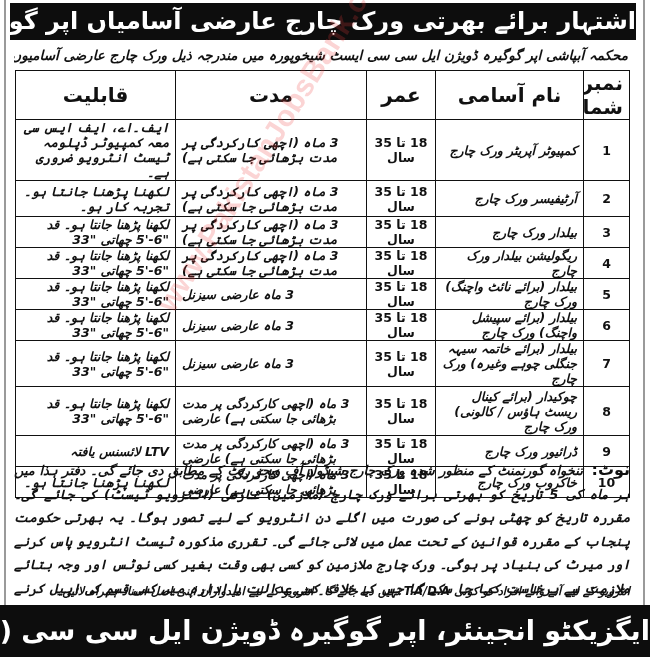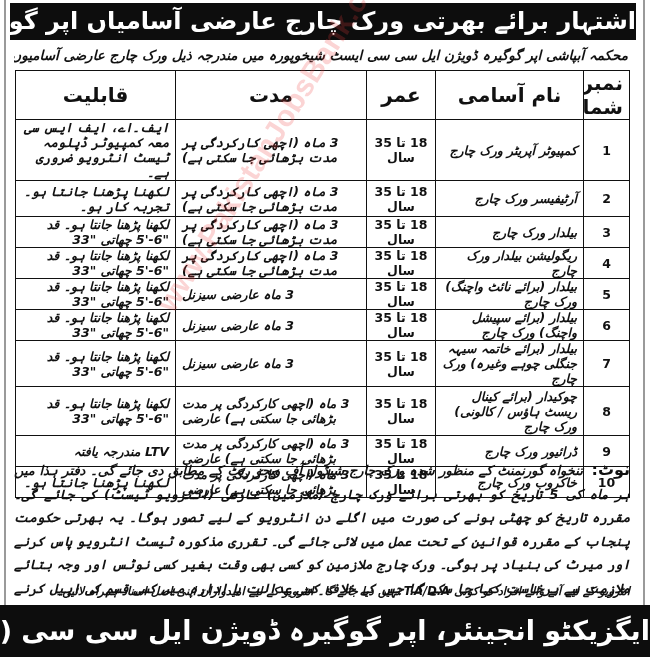--- a/index.html
+++ b/index.html
@@ -121,21 +121,21 @@
       <td class="post">چوکیدار (برائے کینال ریسٹ ہاؤس / کالونی) ورک چارج</td>
       <td class="age">18 تا 35 سال</td>
       <td class="duration">3 ماہ (اچھی کارکردگی پر مدت بڑھائی جا سکتی ہے) عارضی</td>
       <td class="qual">لکھنا پڑھنا جانتا ہو۔ قد "6-'5 چھاتی "33</td>
     </tr>
     <tr style="height:31px">
       <td class="serial">9</td>
       <td class="post">ڈرائیور ورک چارج</td>
       <td class="age">18 تا 35 سال</td>
       <td class="duration">3 ماہ (اچھی کارکردگی پر مدت بڑھائی جا سکتی ہے) عارضی</td>
-      <td class="qual">LTV مندرجہ یافتہ</td>
+      <td class="qual">LTV لائسنس یافتہ</td>
     </tr>
     <tr style="height:30px">
       <td class="serial">10</td>
       <td class="post">خاکروب ورک چارج</td>
       <td class="age">18 تا 35 سال</td>
       <td class="duration">3 ماہ (اچھی کارکردگی پر مدت بڑھائی جا سکتی ہے) عارضی</td>
       <td class="qual">لکھنا پڑھنا جانتا ہو۔</td>
     </tr>
   </tbody>
 </table>

